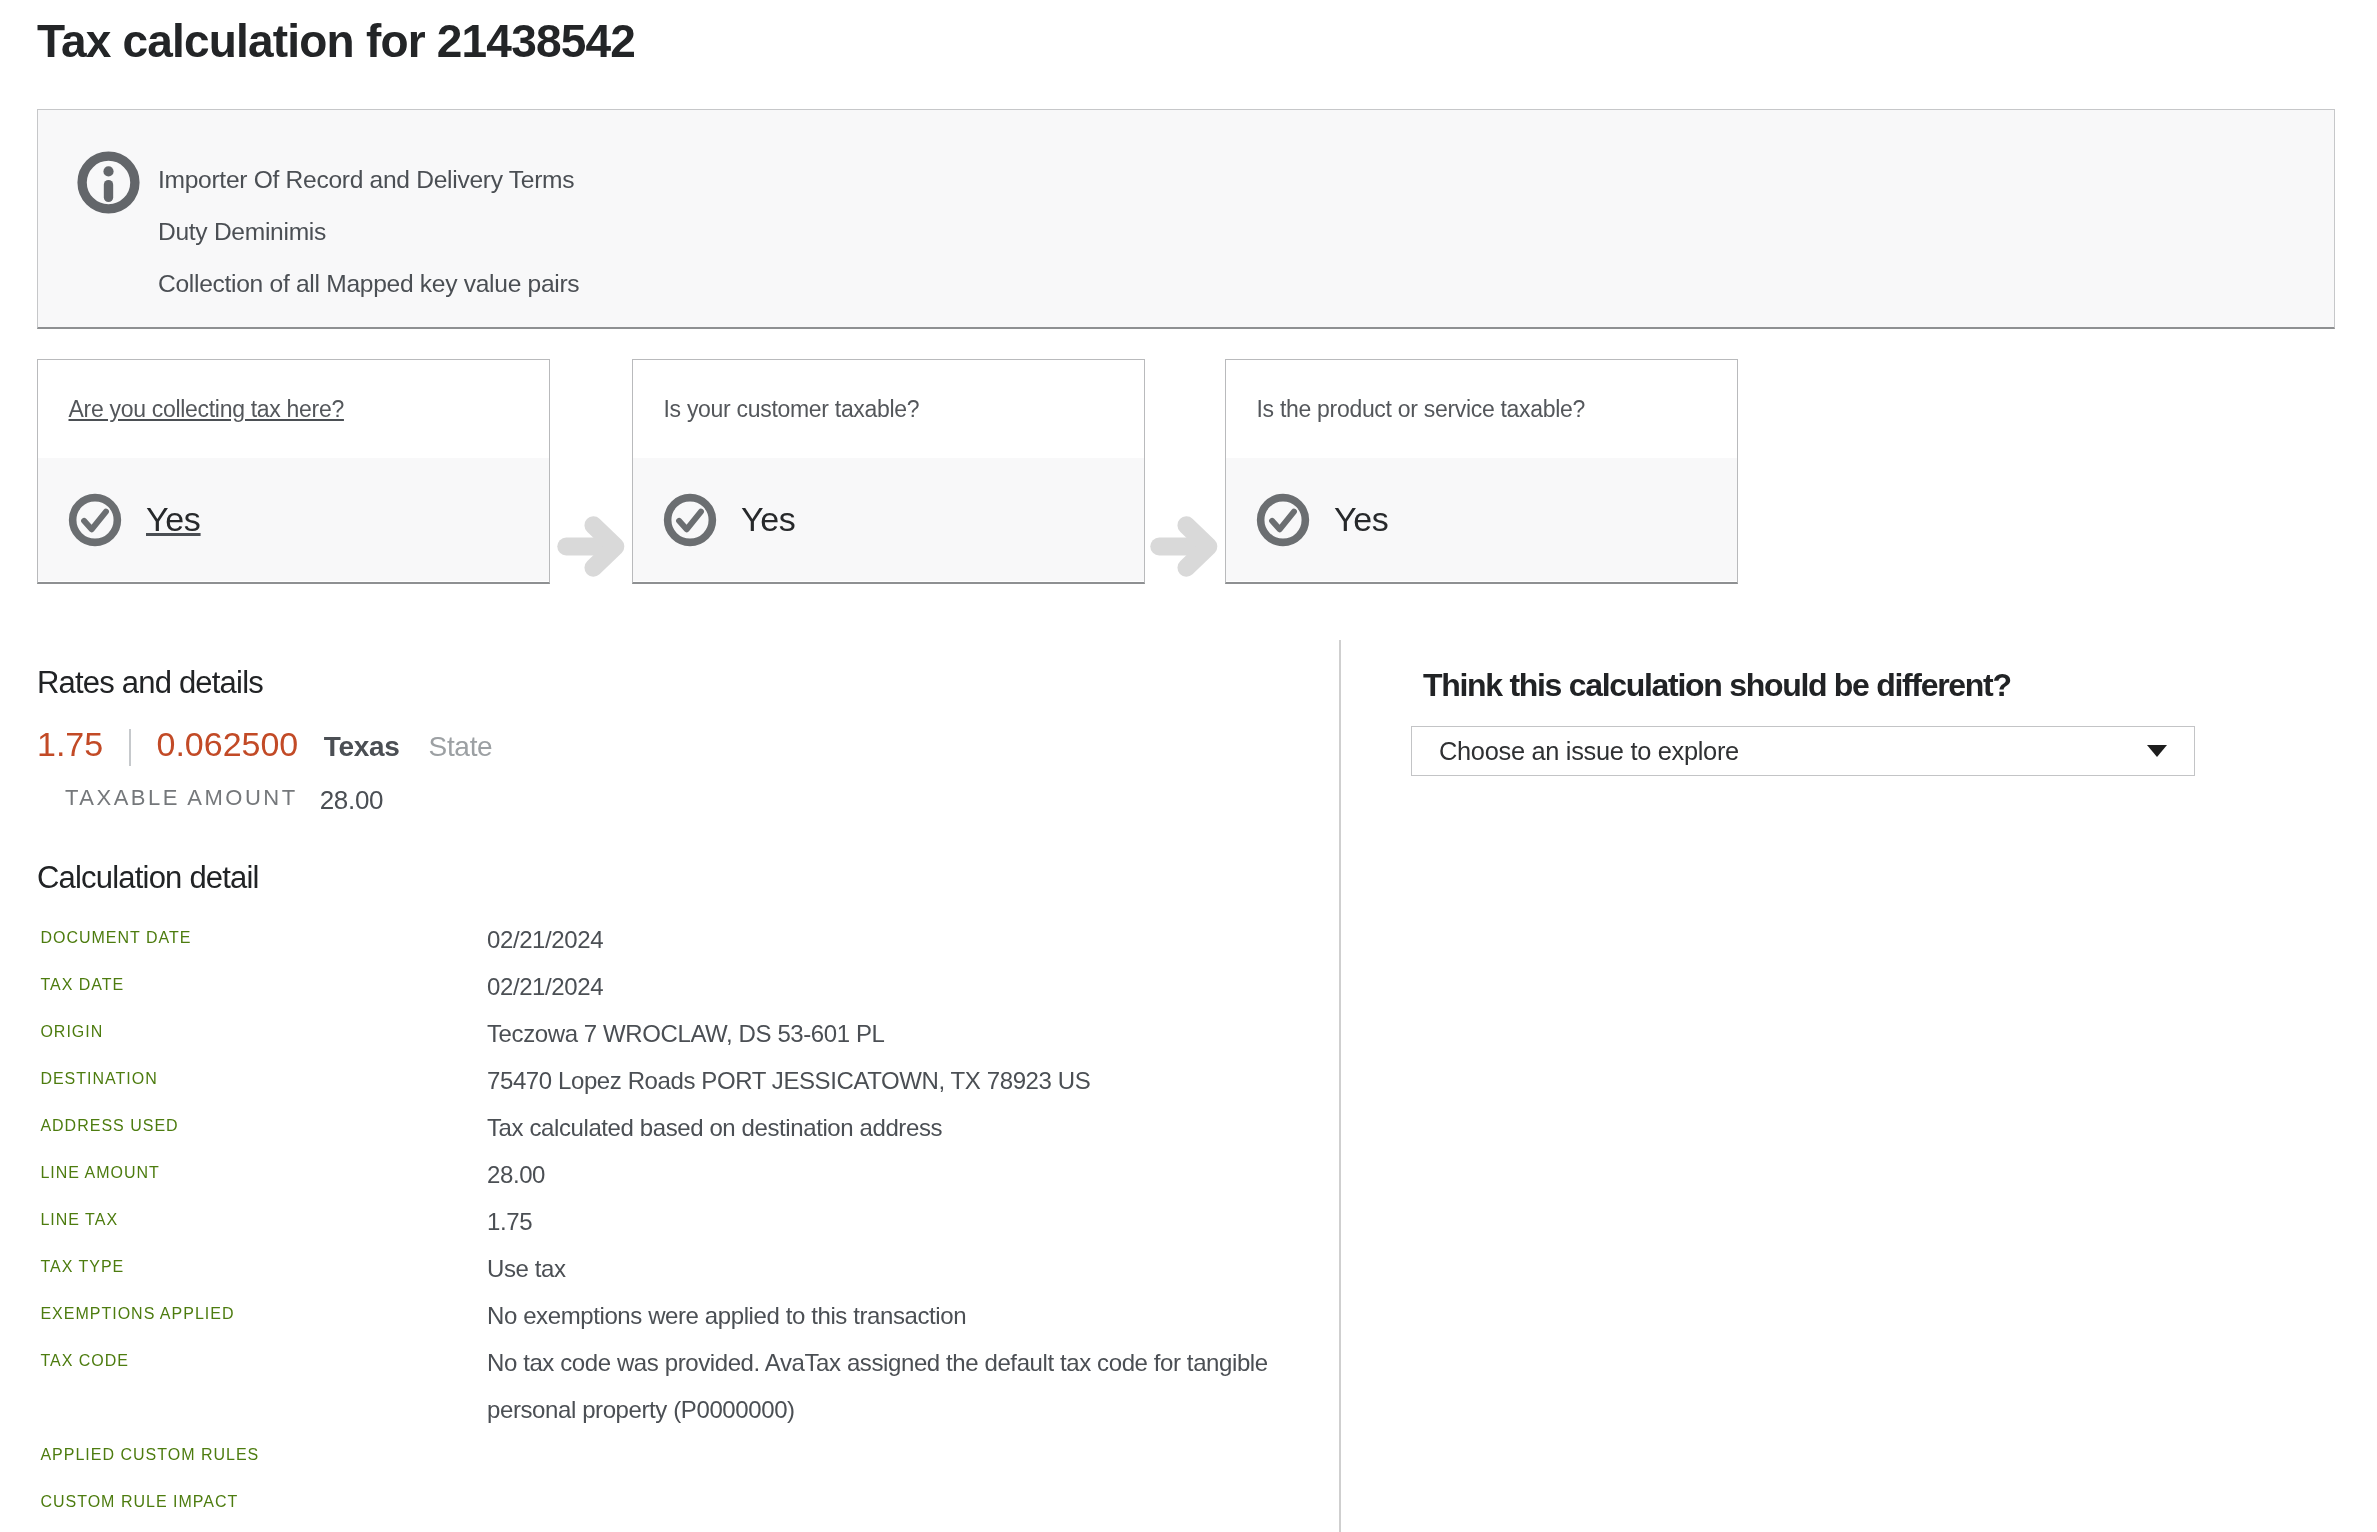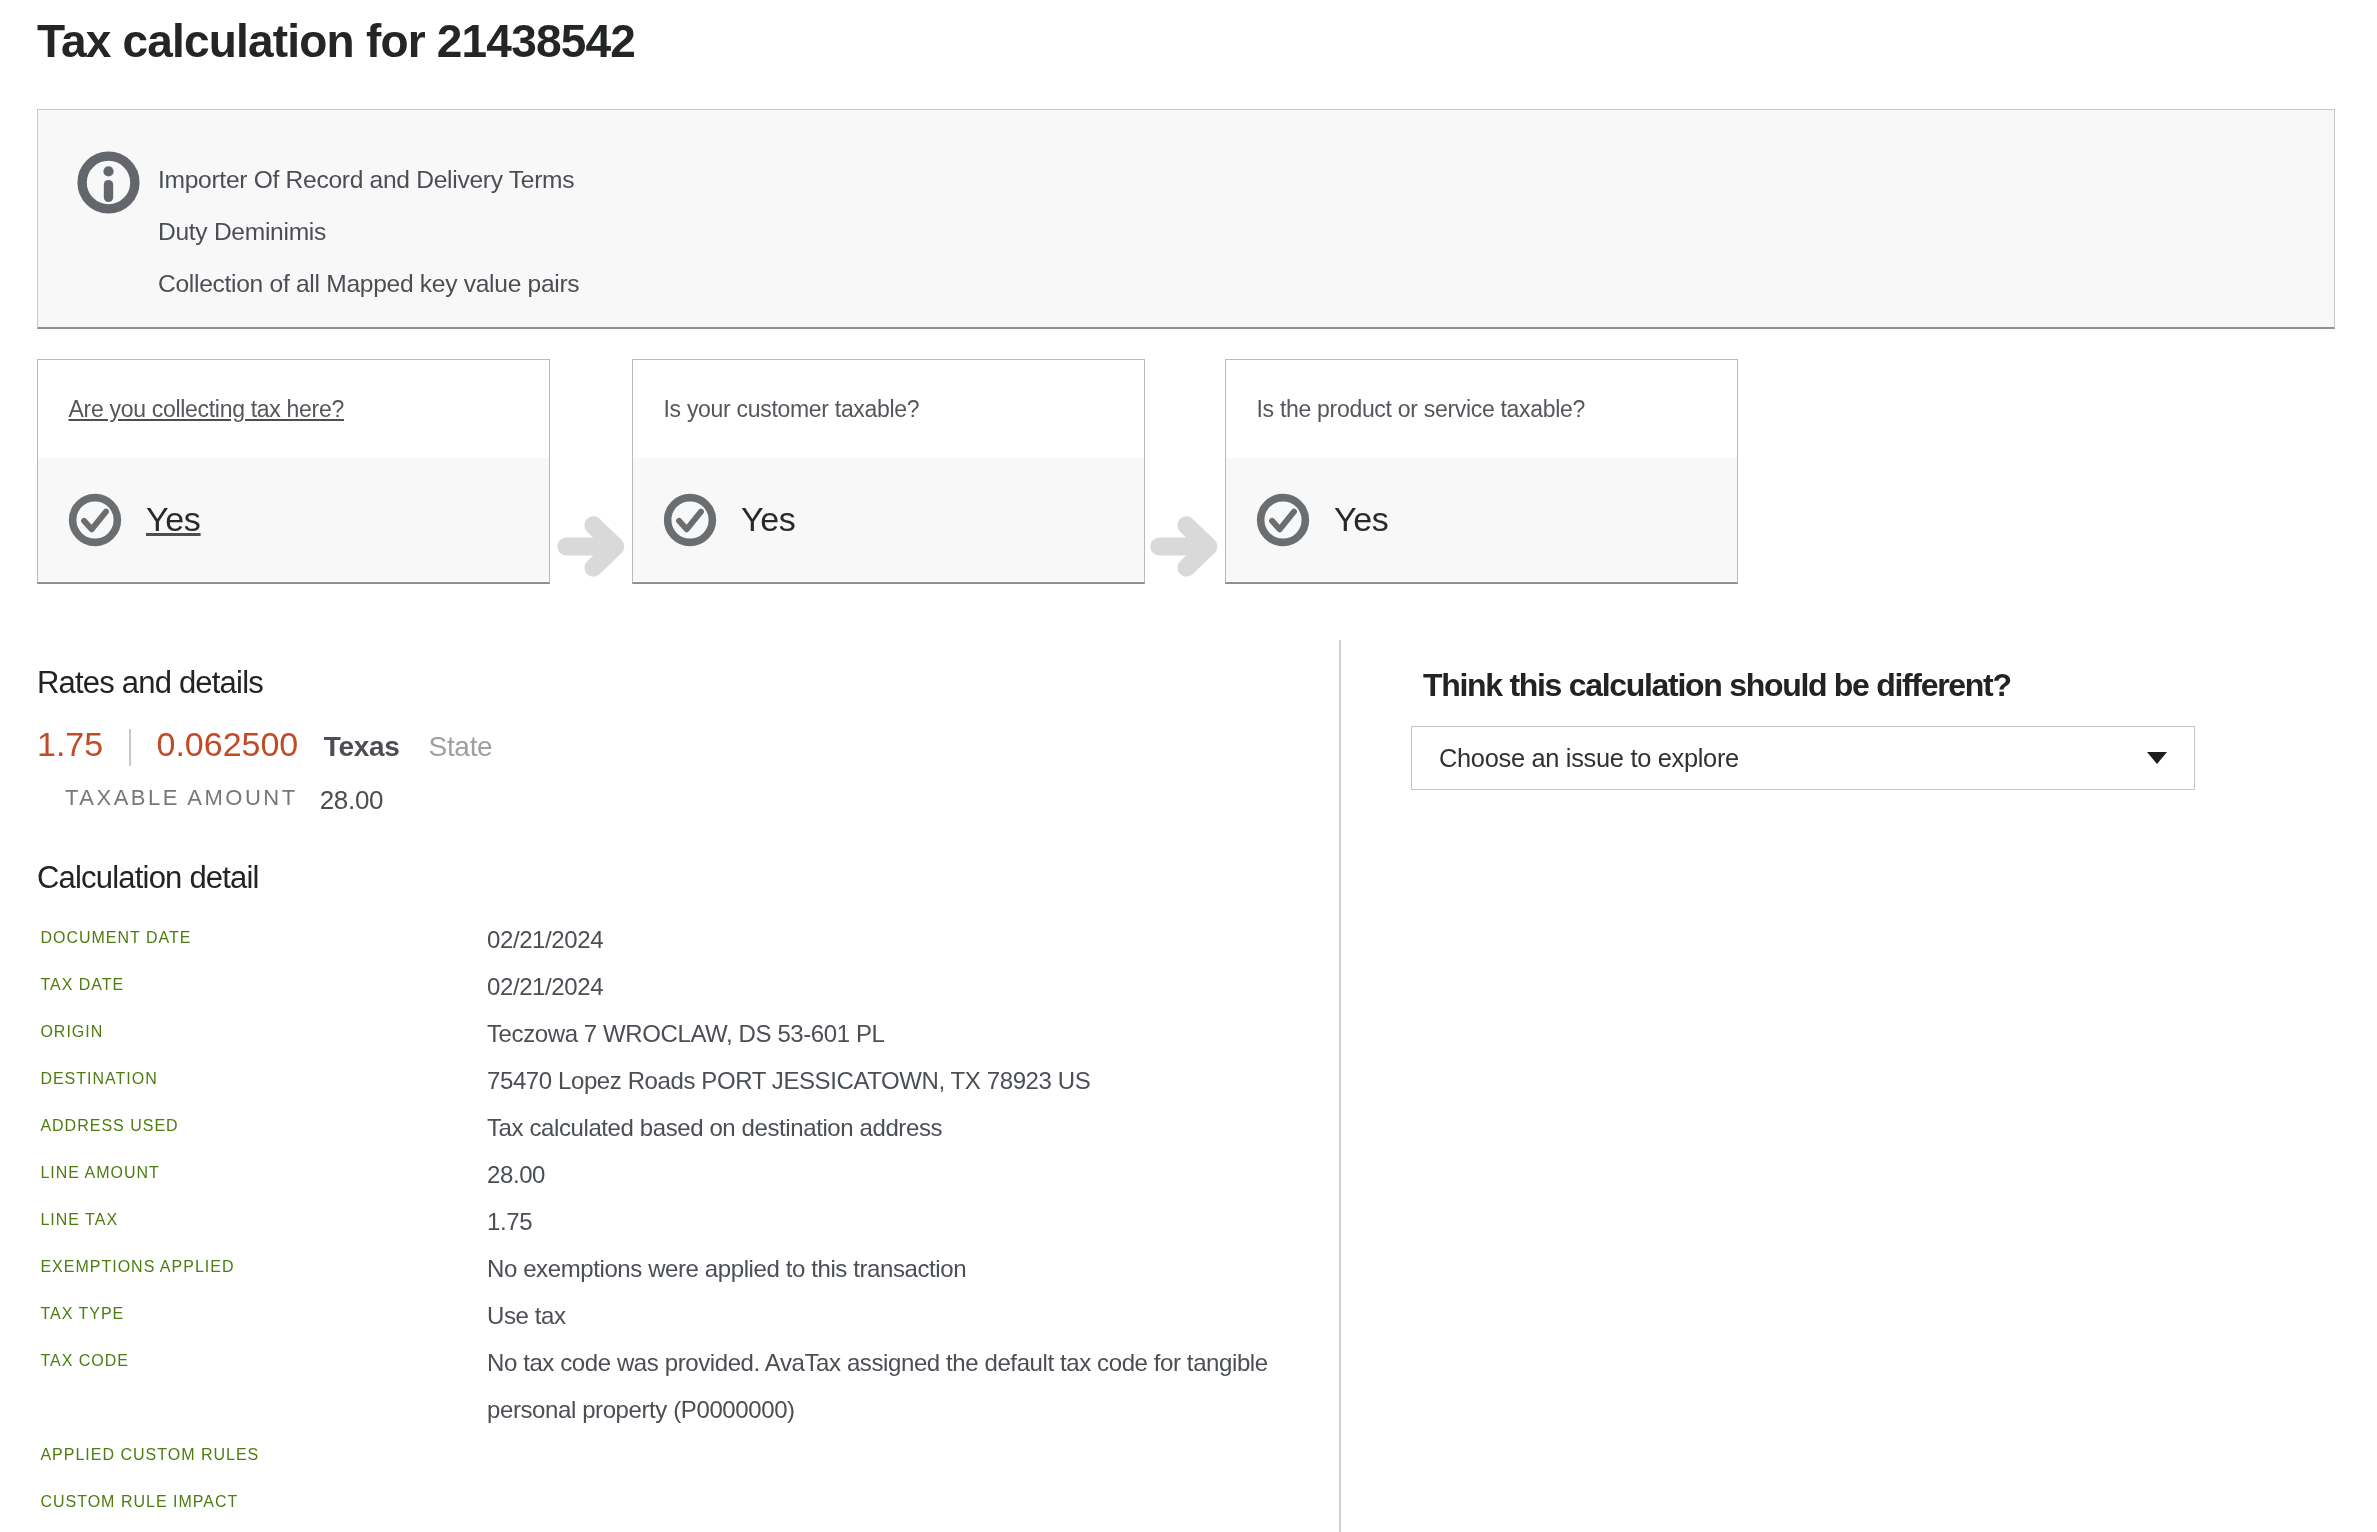--- a/index.html
+++ b/index.html
@@ -107,21 +107,21 @@
   .taxable-value { margin-left: 22px; font-size: 26px; color: #4b4f54; }
 
   
   .explore-block { position: absolute; left: 1411px; top: 667px; width: 784px; }
   .explore-heading {
     font-size: 32px; font-weight: 700;
     color: #212325; letter-spacing: -1.3px; margin-left: 12px;
   }
   .issue-select {
     margin-top: 22px;
-    width: 784px; height: 64px;
+    width: 784px; height: 50px;
     background: #ffffff;
     border: 1.7px solid #c3c4c6;
     display: flex; align-items: center;
     padding: 0 27px;
     font-size: 25.4px; color: #2f3133;
     cursor: pointer;
   }
   .caret-down {
     margin-left: auto;
     width: 0; height: 0;
@@ -277,26 +277,26 @@
       </div>
       <div class="detail-row">
         <div class="detail-label">LINE AMOUNT</div>
         <div class="detail-value">28.00</div>
       </div>
       <div class="detail-row">
         <div class="detail-label">LINE TAX</div>
         <div class="detail-value">1.75</div>
       </div>
       <div class="detail-row">
+        <div class="detail-label">TAX TYPE</div>
+        <div class="detail-value">Use tax</div>
+      </div>
+      <div class="detail-row">
         <div class="detail-label">EXEMPTIONS APPLIED</div>
         <div class="detail-value">No exemptions were applied to this transaction</div>
-      </div>
-      <div class="detail-row">
-        <div class="detail-label">TAX TYPE</div>
-        <div class="detail-value">Use tax</div>
       </div>
       <div class="detail-row">
         <div class="detail-label">TAX CODE</div>
         <div class="detail-value">No tax code was provided. AvaTax assigned the default tax code for tangible
 personal property (P0000000)</div>
       </div>
       <div class="detail-row">
         <div class="detail-label">APPLIED CUSTOM RULES</div>
         <div class="detail-value"></div>
       </div>

